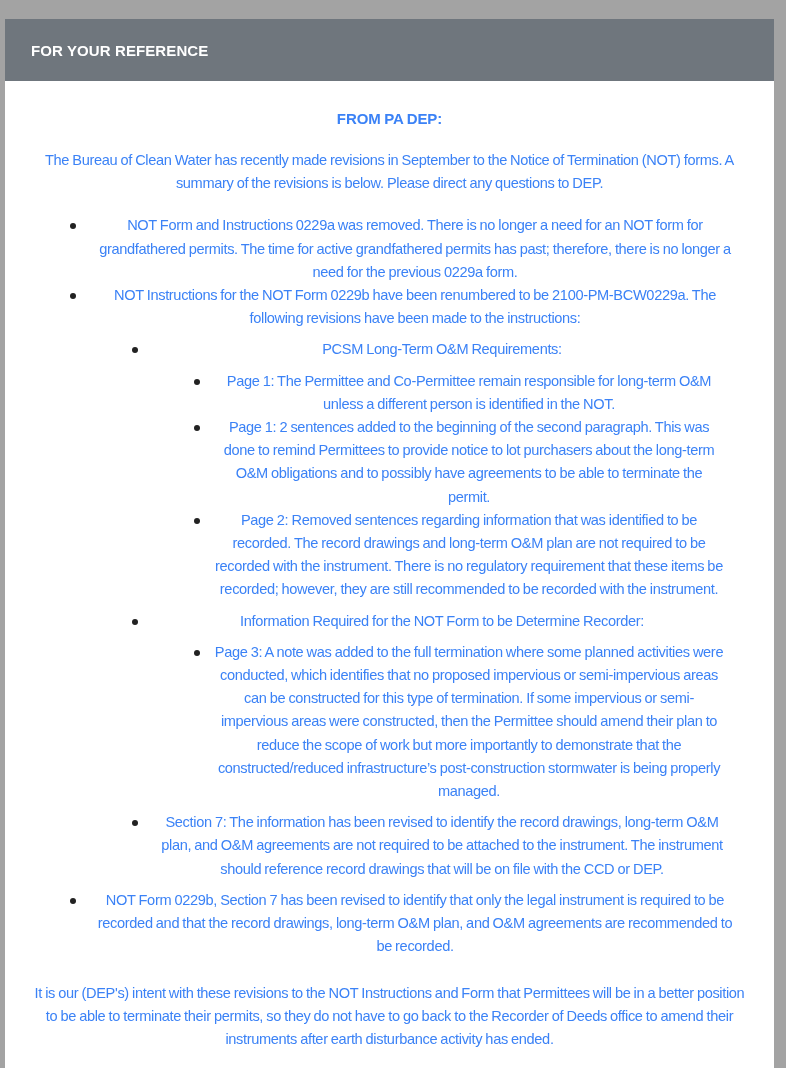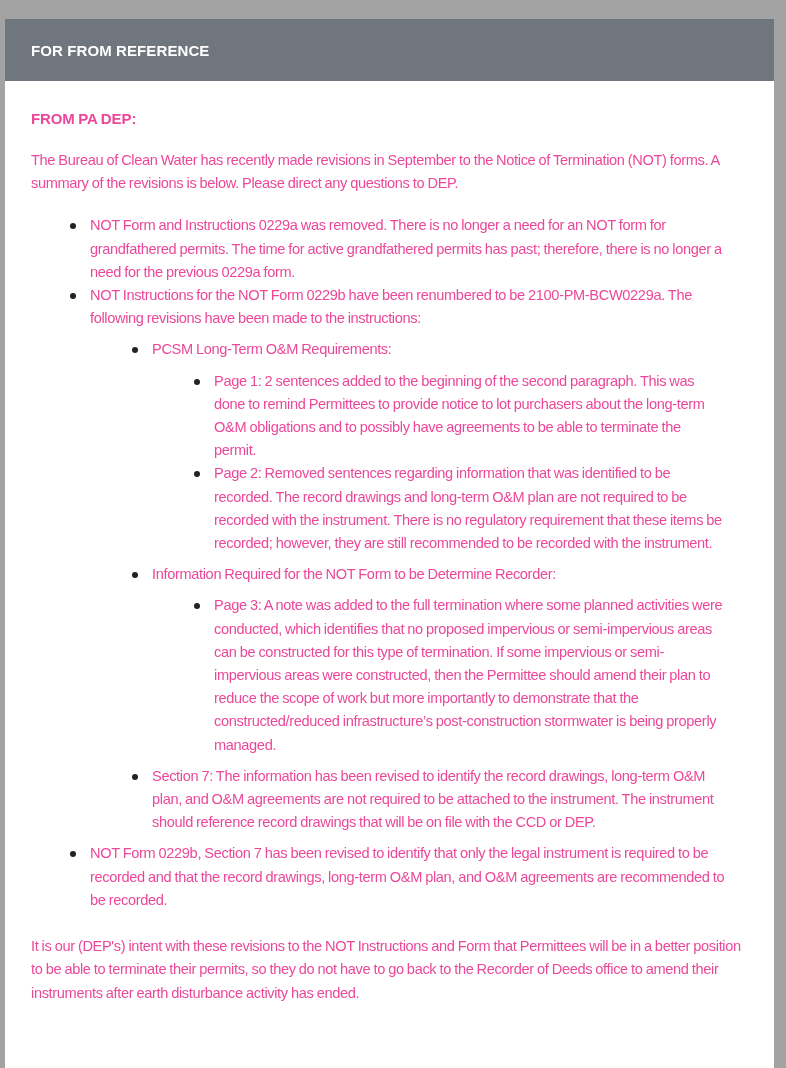--- a/index.html
+++ b/index.html
@@ -31,26 +31,27 @@
     }
     .panel-header-title {
       color: #ffffff;
       font-family: "Liberation Sans", sans-serif;
       font-weight: bold;
       font-size: 15px;
       letter-spacing: 0.1px;
     }
     .panel-body {
       padding: 0 26px 0 26px;
-      color: #ec4899;
+      color: #3b82f6;
       font-family: "Liberation Sans", sans-serif;
       font-size: 14.6px;
       line-height: 23.2px;
       letter-spacing: -0.35px;
       word-spacing: -0.5px;
+      text-align: center;
     }
     .from-label {
       margin: 26px 0 0 0;
       font-weight: bold;
       font-size: 15px;
       line-height: 23px;
       letter-spacing: -0.1px;
     }
     .intro {
       margin: 19px 0 0 0;
@@ -84,39 +85,43 @@
     }
     .closing {
       margin: 23px 0 8px 0;
     }
   </style>
 </head>
 <body>
 
 <div class="panel">
   <div class="panel-header">
-    <span class="panel-header-title">FOR FROM REFERENCE</span>
+    <span class="panel-header-title">FOR YOUR REFERENCE</span>
   </div>
   <div class="panel-body">
     <p class="from-label">FROM PA DEP:</p>
     <p class="intro">The Bureau of Clean Water has recently made revisions in September to the Notice of Termination (NOT) forms. A summary of the revisions is below. Please direct any questions to DEP.</p>
 
     <ul class="level-1">
       <li>
         <span class="bullet"></span>
         <span>NOT Form and Instructions 0229a was removed. There is no longer a need for an NOT form for grandfathered permits. The time for active grandfathered permits has past; therefore, there is no longer a need for the previous 0229a form.</span>
       </li>
       <li>
         <span class="bullet"></span>
         <span>NOT Instructions for the NOT Form 0229b have been renumbered to be 2100-PM-BCW0229a. The following revisions have been made to the instructions:</span>
         <ul class="level-2">
           <li>
             <span class="bullet"></span>
             <span>PCSM Long-Term O&amp;M Requirements:</span>
             <ul class="level-3">
+              <li>
+                <span class="bullet"></span>
+                <span>Page 1: The Permittee and Co-Permittee remain responsible for long-term O&amp;M unless a different person is identified in the NOT.</span>
+              </li>
               <li>
                 <span class="bullet"></span>
                 <span>Page 1: 2 sentences added to the beginning of the second paragraph. This was done to remind Permittees to provide notice to lot purchasers about the long-term O&amp;M obligations and to possibly have agreements to be able to terminate the permit.</span>
               </li>
               <li>
                 <span class="bullet"></span>
                 <span>Page 2: Removed sentences regarding information that was identified to be recorded. The record drawings and long-term O&amp;M plan are not required to be recorded with the instrument. There is no regulatory requirement that these items be recorded; however, they are still recommended to be recorded with the instrument.</span>
               </li>
             </ul>
           </li>

